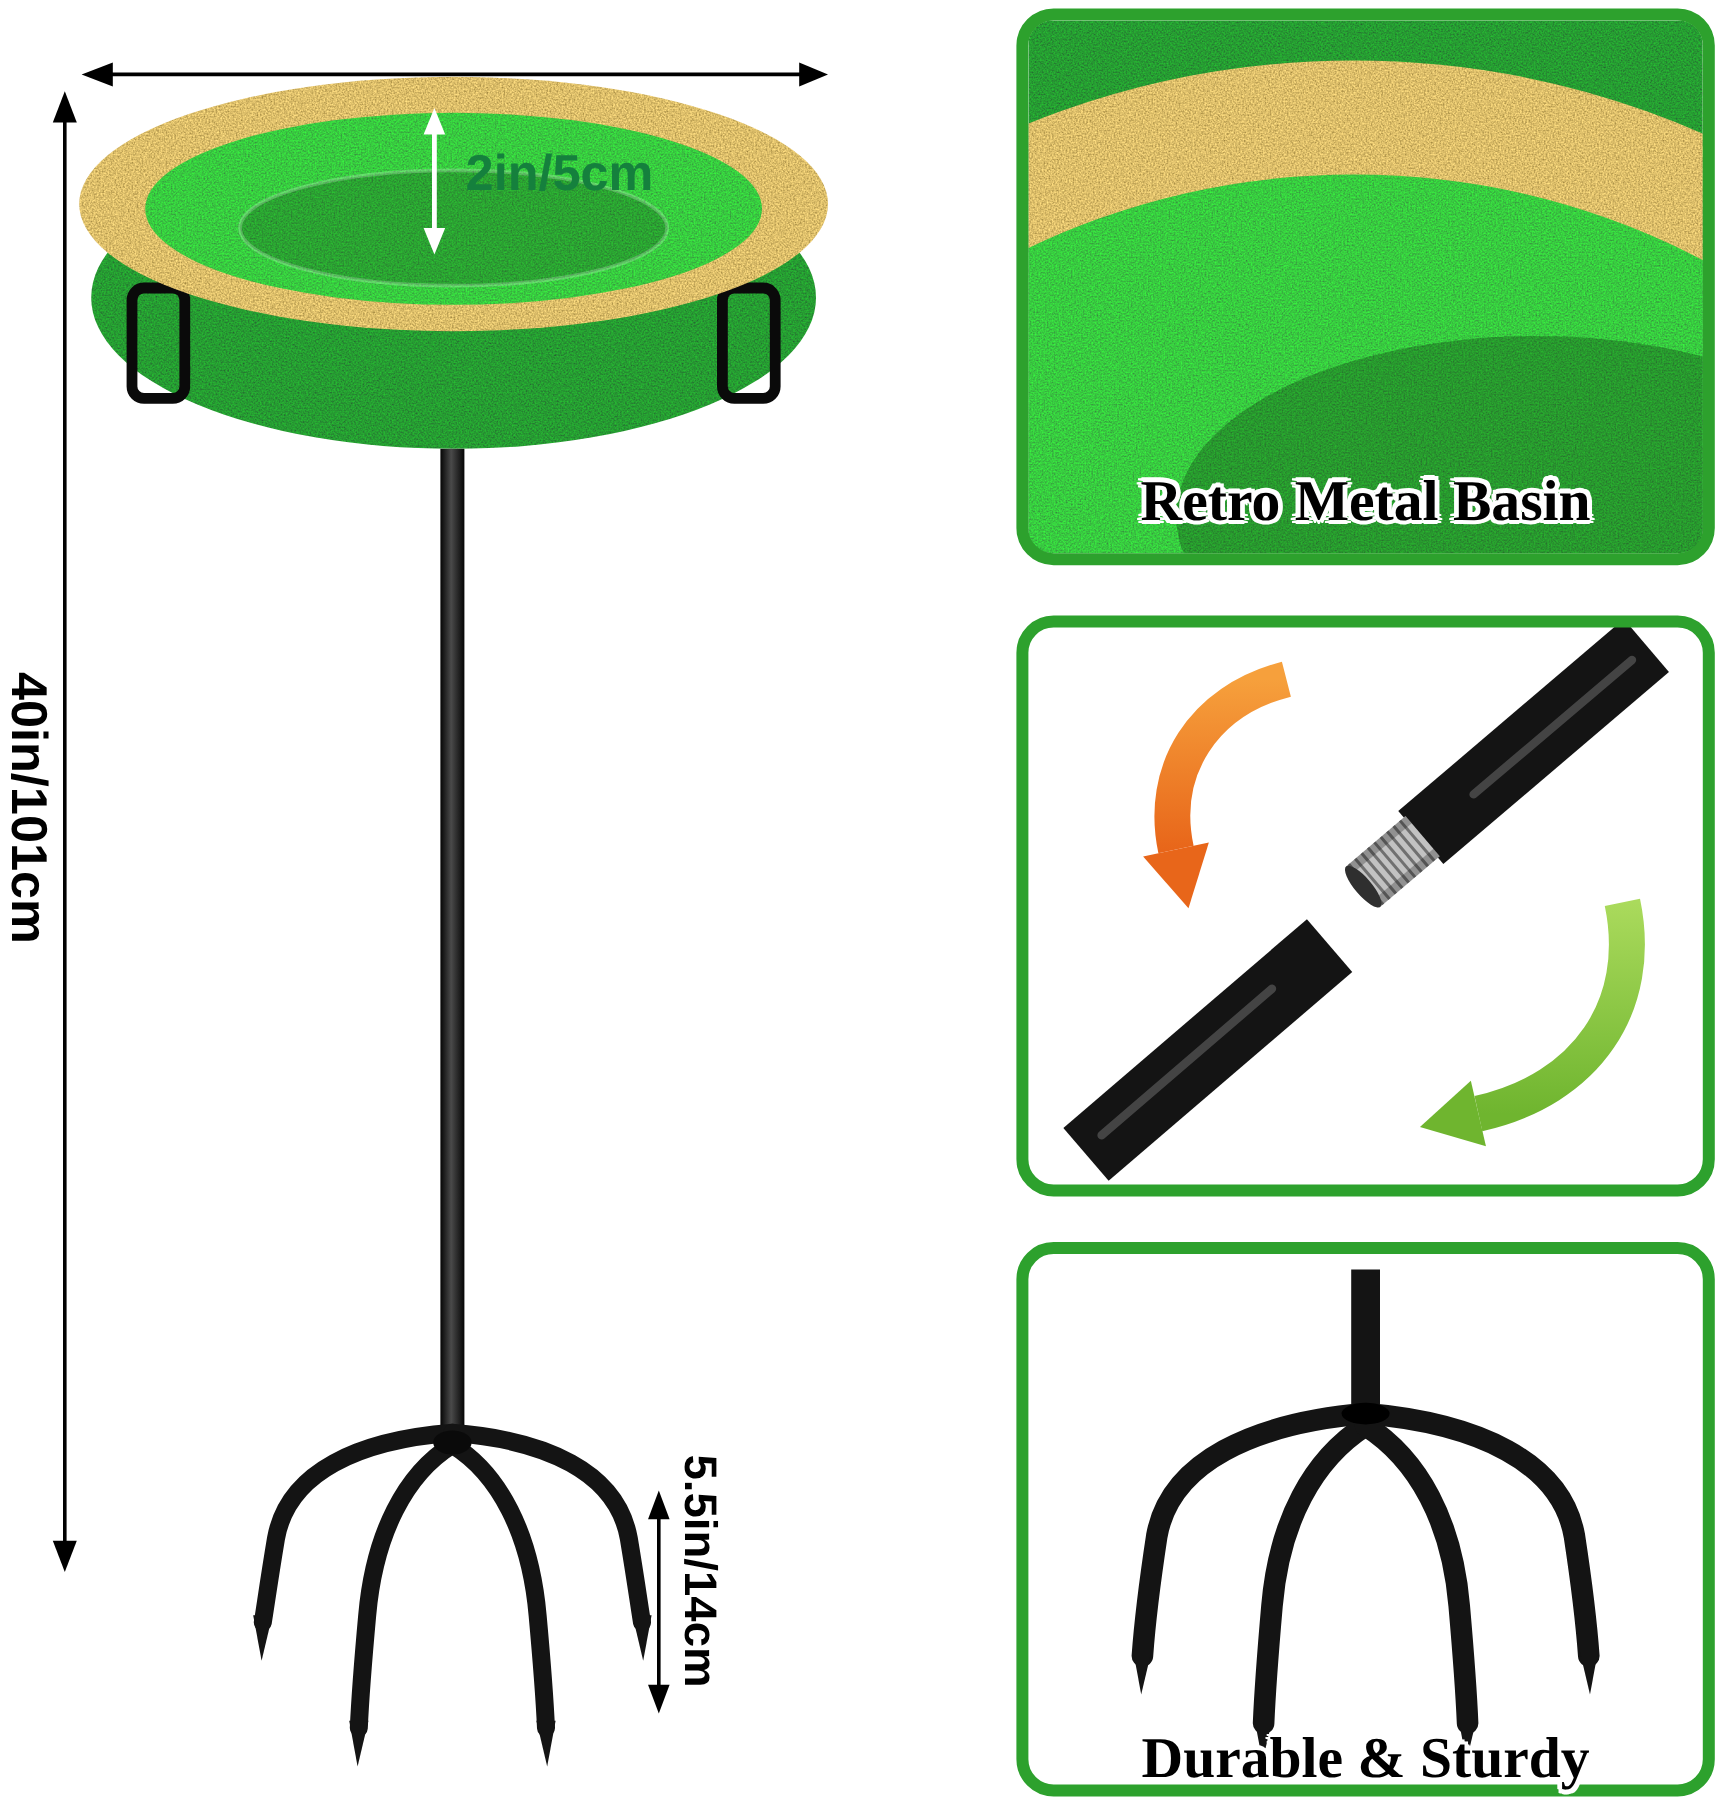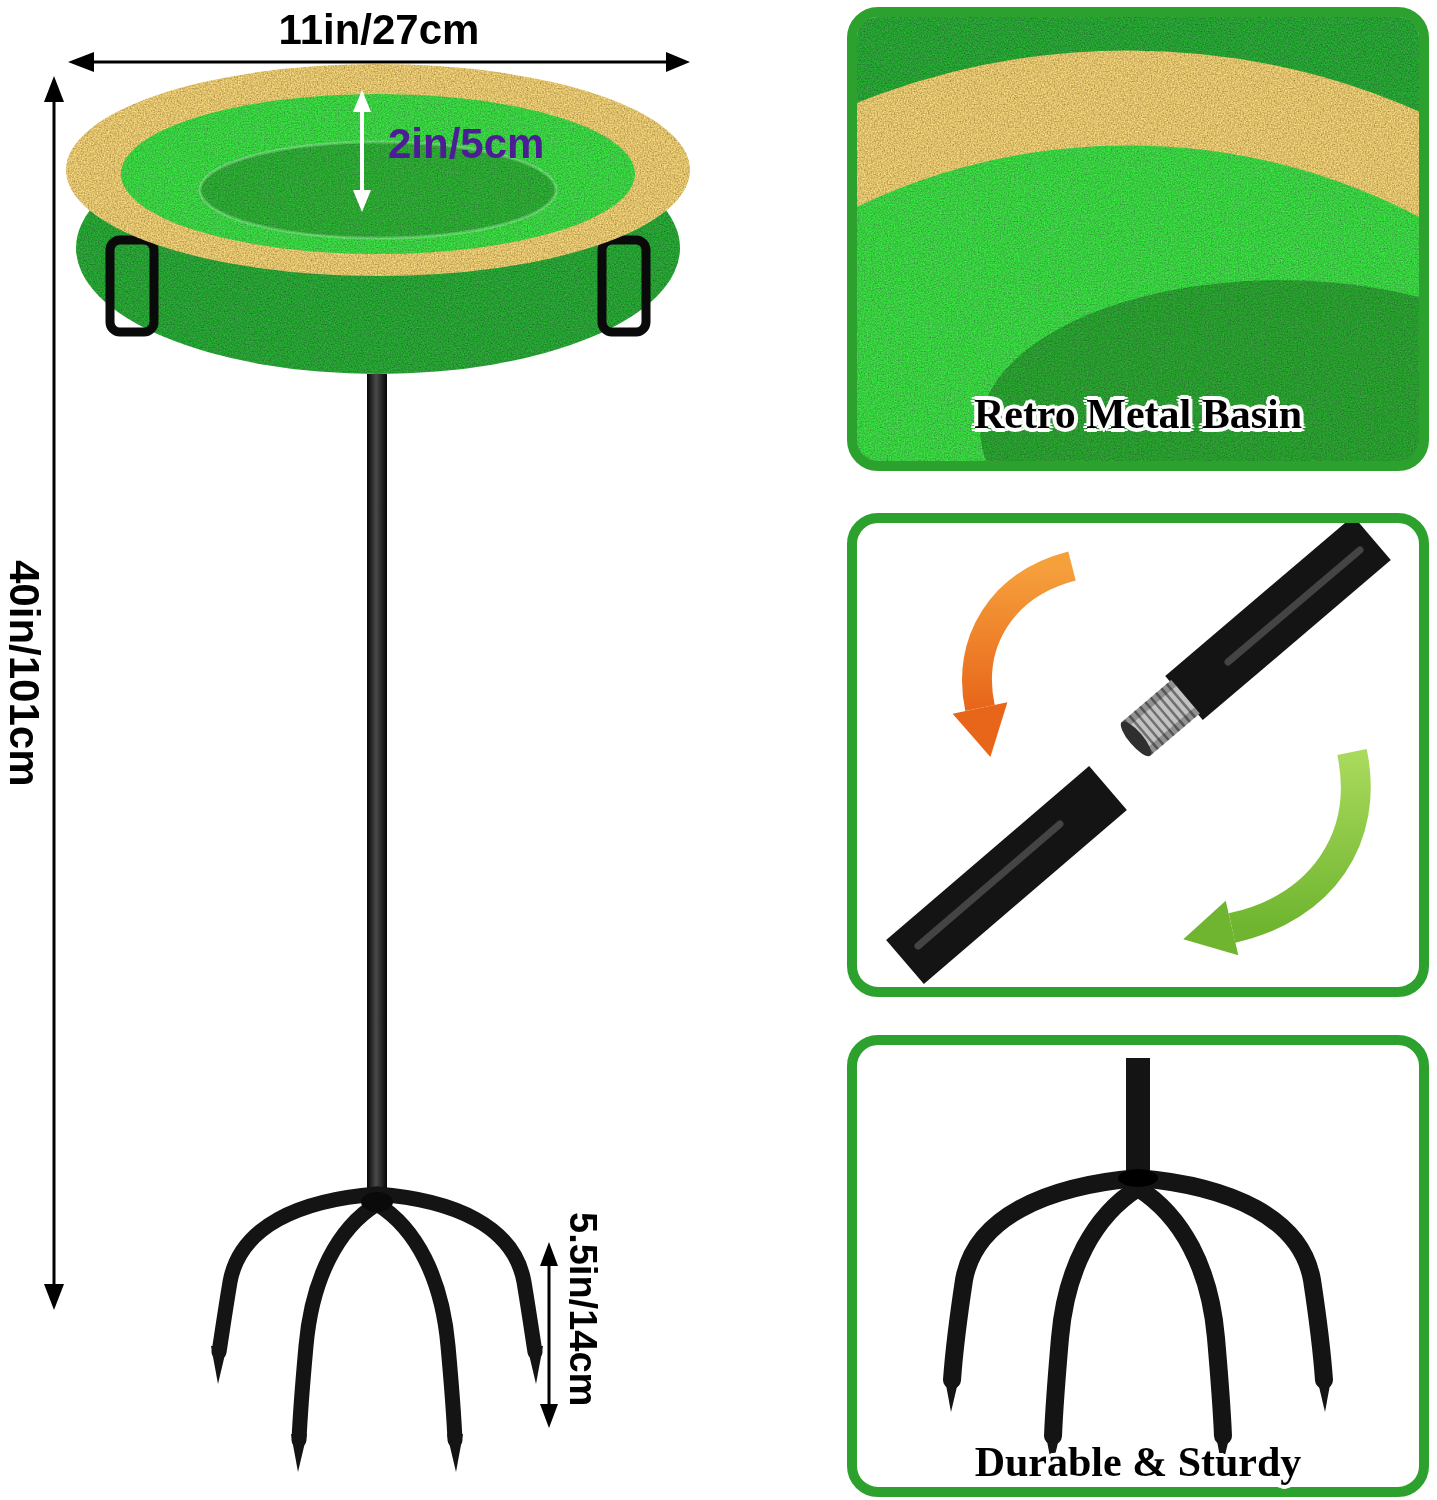--- a/index.html
+++ b/index.html
@@ -16,31 +16,31 @@
   .dim {
     position:absolute;
     color:#000;
     font-weight:700;
     font-size:42px;
     line-height:1.05;
     white-space:nowrap;
   }
   .dim.center { text-align:center; }
   .dim.vertical { writing-mode:vertical-rl; }
-  .dim.white { color:#4c1d95; }
+  .dim.white { color:#15803d; }
   .dim.small { font-size:38px; }
 
   .feature-label {
     position:absolute;
     left:848px;
     width:580px;
     text-align:center;
     font-family:"Liberation Serif", serif;
     font-weight:700;
-    font-size:42px;
+    font-size:48px;
     color:#000;
     white-space:nowrap;
     text-shadow:
       -3px -3px 0 #fff, 3px -3px 0 #fff, -3px 3px 0 #fff, 3px 3px 0 #fff,
       0 -4px 0 #fff, 0 4px 0 #fff, -4px 0 0 #fff, 4px 0 0 #fff,
       -3px 0 0 #fff, 3px 0 0 #fff, 0 -3px 0 #fff, 0 3px 0 #fff;
   }
 </style>
 </head>
 <body>
@@ -210,21 +210,20 @@
           <polygon points="1316,1374 1332,1374 1325,1412"></polygon>
           <polygon points="1045,1430 1061,1430 1052,1468"></polygon>
           <polygon points="1215,1430 1231,1430 1222,1468"></polygon>
         </g>
         <ellipse cx="1138" cy="1178" rx="20" ry="9" fill="#000"></ellipse>
       </g>
       <rect x="852" y="1040" width="572" height="452" rx="26" fill="none" stroke="#2da12d" stroke-width="10"></rect>
     </g>
   </svg>
 
-  <div class="dim center" style="left:179px; top:8px; width:400px;">11in/27cm</div>
 
   <div class="dim white" style="left:388px; top:122px;">2in/5cm</div>
 
   <div class="dim vertical" style="left:2px; top:560px;">40in/101cm</div>
 
   <div class="dim vertical small" style="left:562px; top:1212px;">5.5in/14cm</div>
 
   <div class="feature-label" style="top:390px;">Retro Metal Basin</div>
 
 

